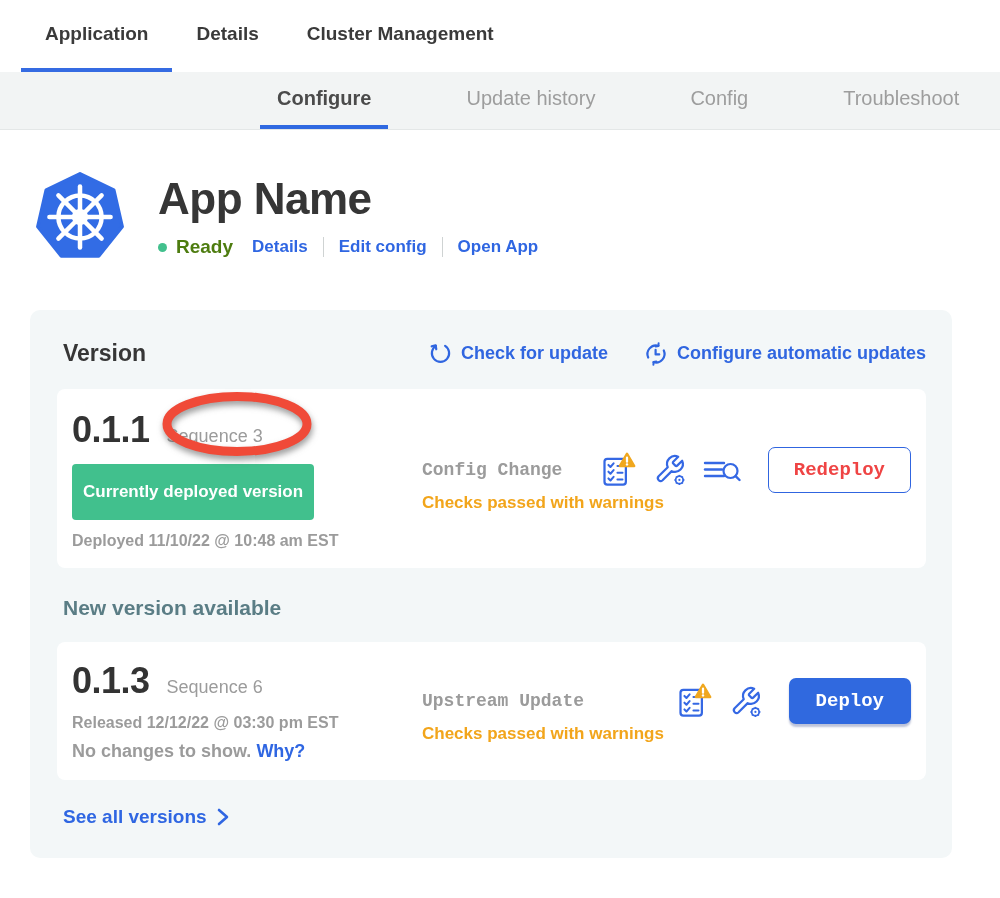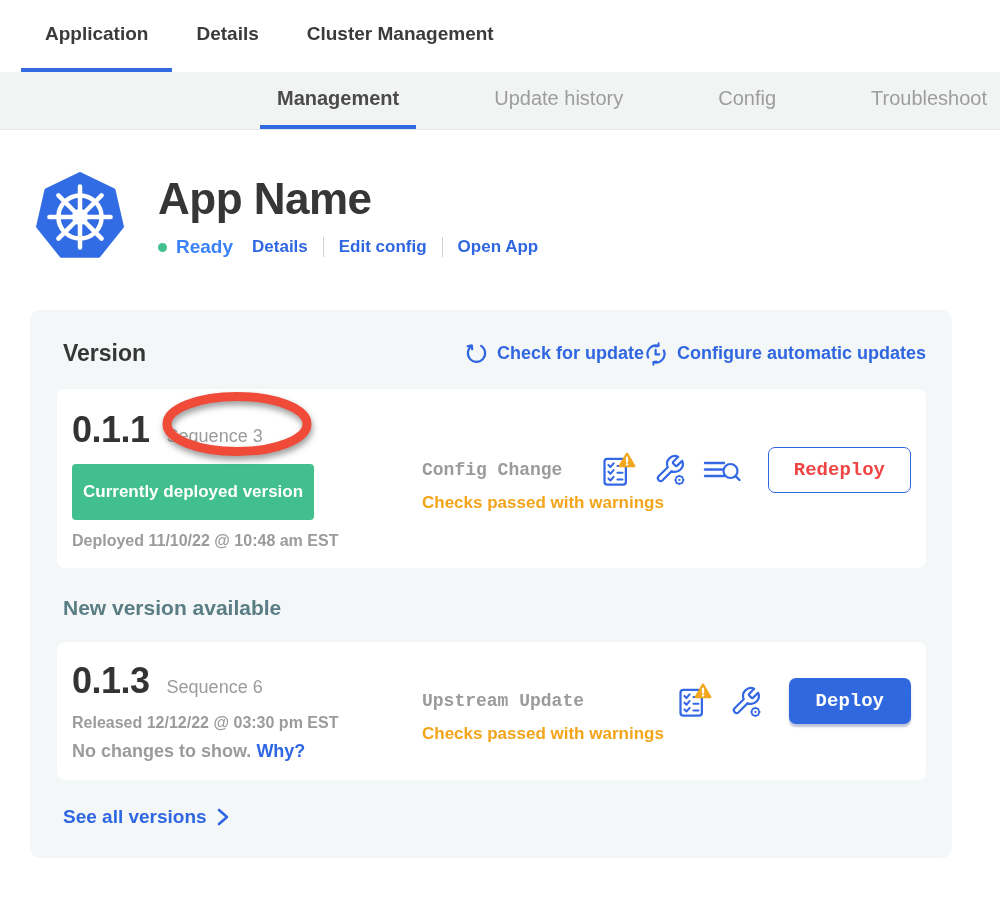--- a/index.html
+++ b/index.html
@@ -18,30 +18,30 @@
   .subnav-item { display:flex; align-items:center; padding:0 17px; font-size:20px; font-weight:500;
                  color:#9d9d9d; border-bottom:4px solid transparent; cursor:pointer; }
   .subnav-item.active { color:#4b4b4b; font-weight:700; border-bottom-color:#3069e1; }
 
   
   .app-header { display:flex; margin:42px 0 0 35px; gap:33px; }
   .k8s-logo { width:90px; height:90px; flex:0 0 90px; }
   .app-title { font-size:44px; font-weight:700; color:#363636; letter-spacing:-0.5px; margin-top:2px; }
   .status-row { display:flex; align-items:center; margin-top:12px; }
   .status-dot { width:9px; height:9px; border-radius:50%; background:#42c08d; }
-  .status-text { margin-left:9px; font-size:19px; font-weight:600; color:#3b82f6; }
+  .status-text { margin-left:9px; font-size:19px; font-weight:600; color:#4d7c0f; }
   .hdr-link { font-size:17px; font-weight:700; color:#2f66e2; cursor:pointer; text-decoration:none; }
   .hdr-link.first { margin-left:19px; }
   .hdr-sep { width:0; height:20px; border-left:1px solid #cfd3d3; margin:0 15px; }
 
   
   .card { margin:48px 48px 0 30px; background:#f3f7f8; border-radius:10px; padding:30px 26px 30px 27px; }
   .card-head { display:flex; align-items:center; justify-content:space-between; }
   .card-title { font-size:23px; font-weight:700; color:#363636; margin-left:6px; }
-  .card-actions { display:flex; }
+  .card-actions { display:flex; gap:36px; }
   .card-action { display:flex; align-items:center; gap:9px; font-size:18px; font-weight:600;
                  color:#3066e0; cursor:pointer; }
 
   .vrow { position:relative; display:flex; align-items:center; background:#fff; border-radius:8px;
           padding:20px 15px 18px 15px; margin-top:22px; }
   .vrow.second { padding:18px 15px; }
   .v-info { flex:0 0 350px; }
   .v-line { display:flex; align-items:baseline; }
   .v-number { font-size:36px; font-weight:800; color:#333; letter-spacing:-0.5px; }
   .v-seq { font-size:18px; font-weight:500; color:#9b9b9b; margin-left:17px; }
@@ -82,21 +82,21 @@
   <div class="topnav-item">
       <span>Details</span>
     </div>
   <div class="topnav-item">
       <span>Cluster Management</span>
     </div>
 </nav>
 
 <nav class="subnav">
   <div class="subnav-item active">
-      <span>Management</span>
+      <span>Configure</span>
     </div>
   <div class="subnav-item">
       <span>Update history</span>
     </div>
   <div class="subnav-item">
       <span>Config</span>
     </div>
   <div class="subnav-item">
       <span>Troubleshoot</span>
     </div>

